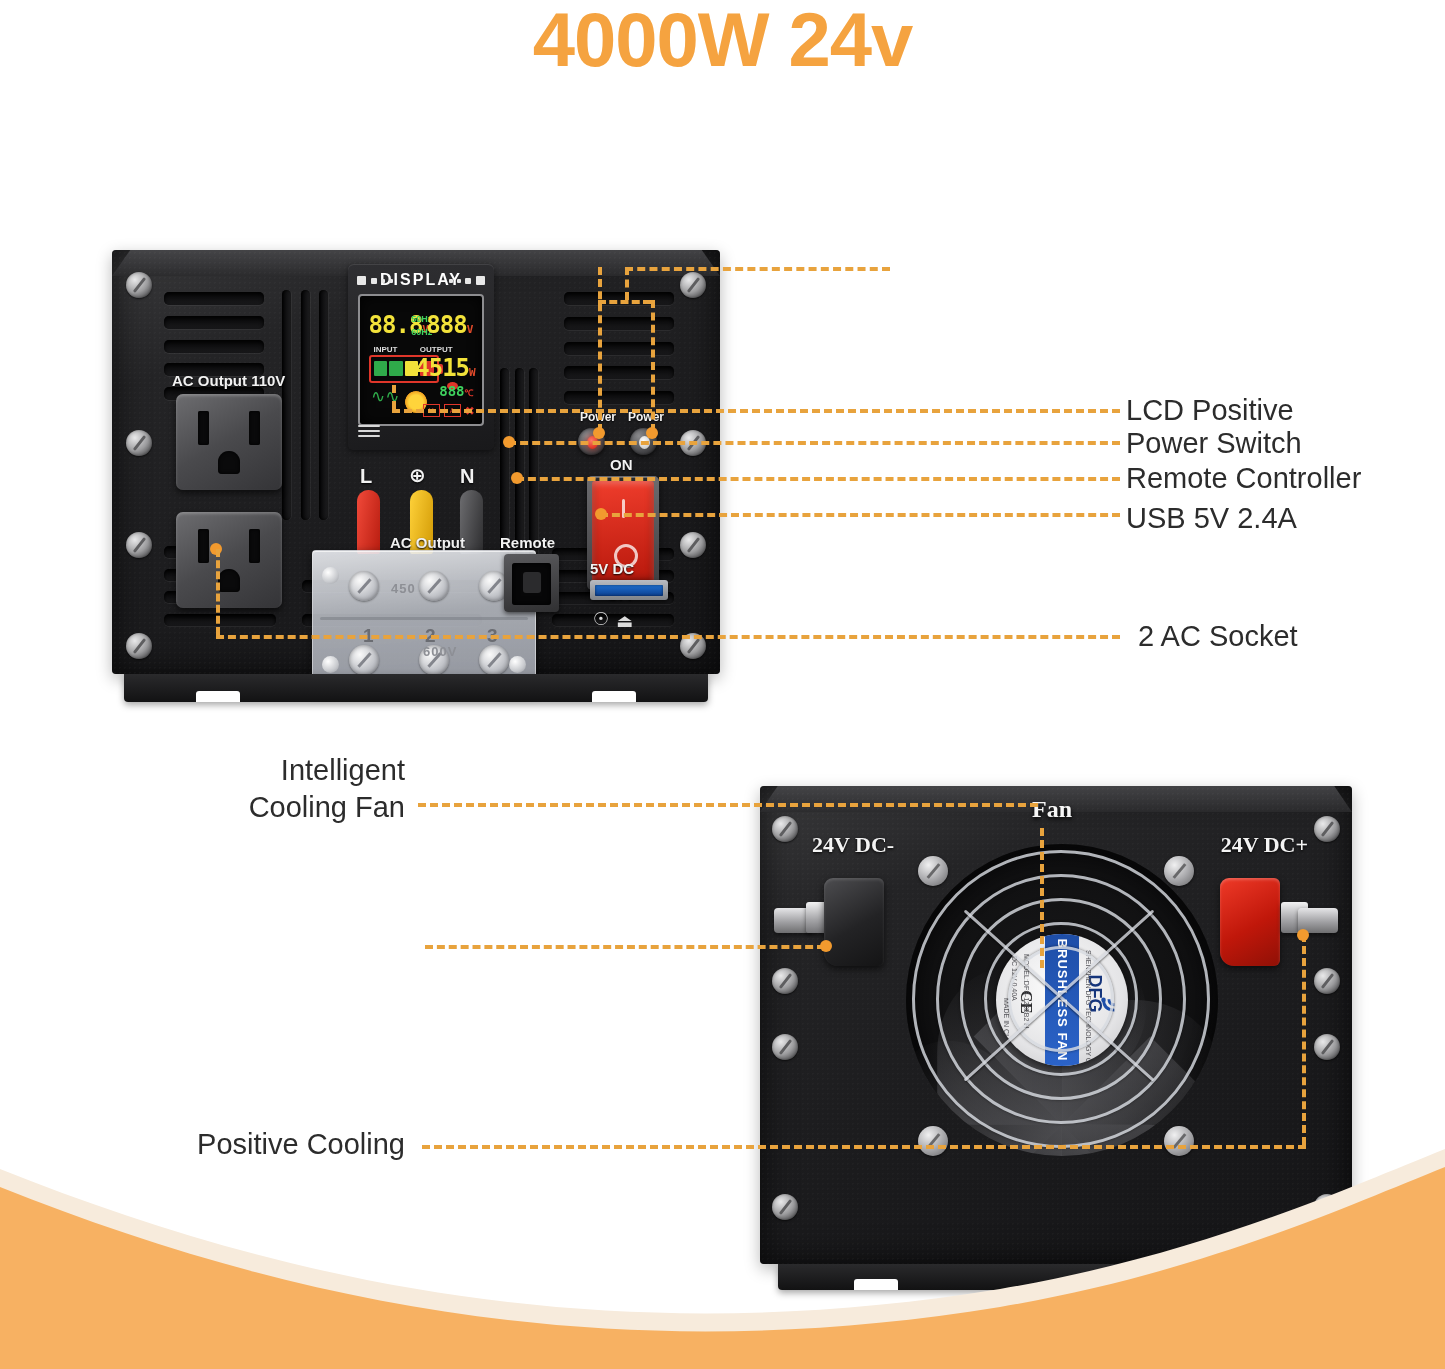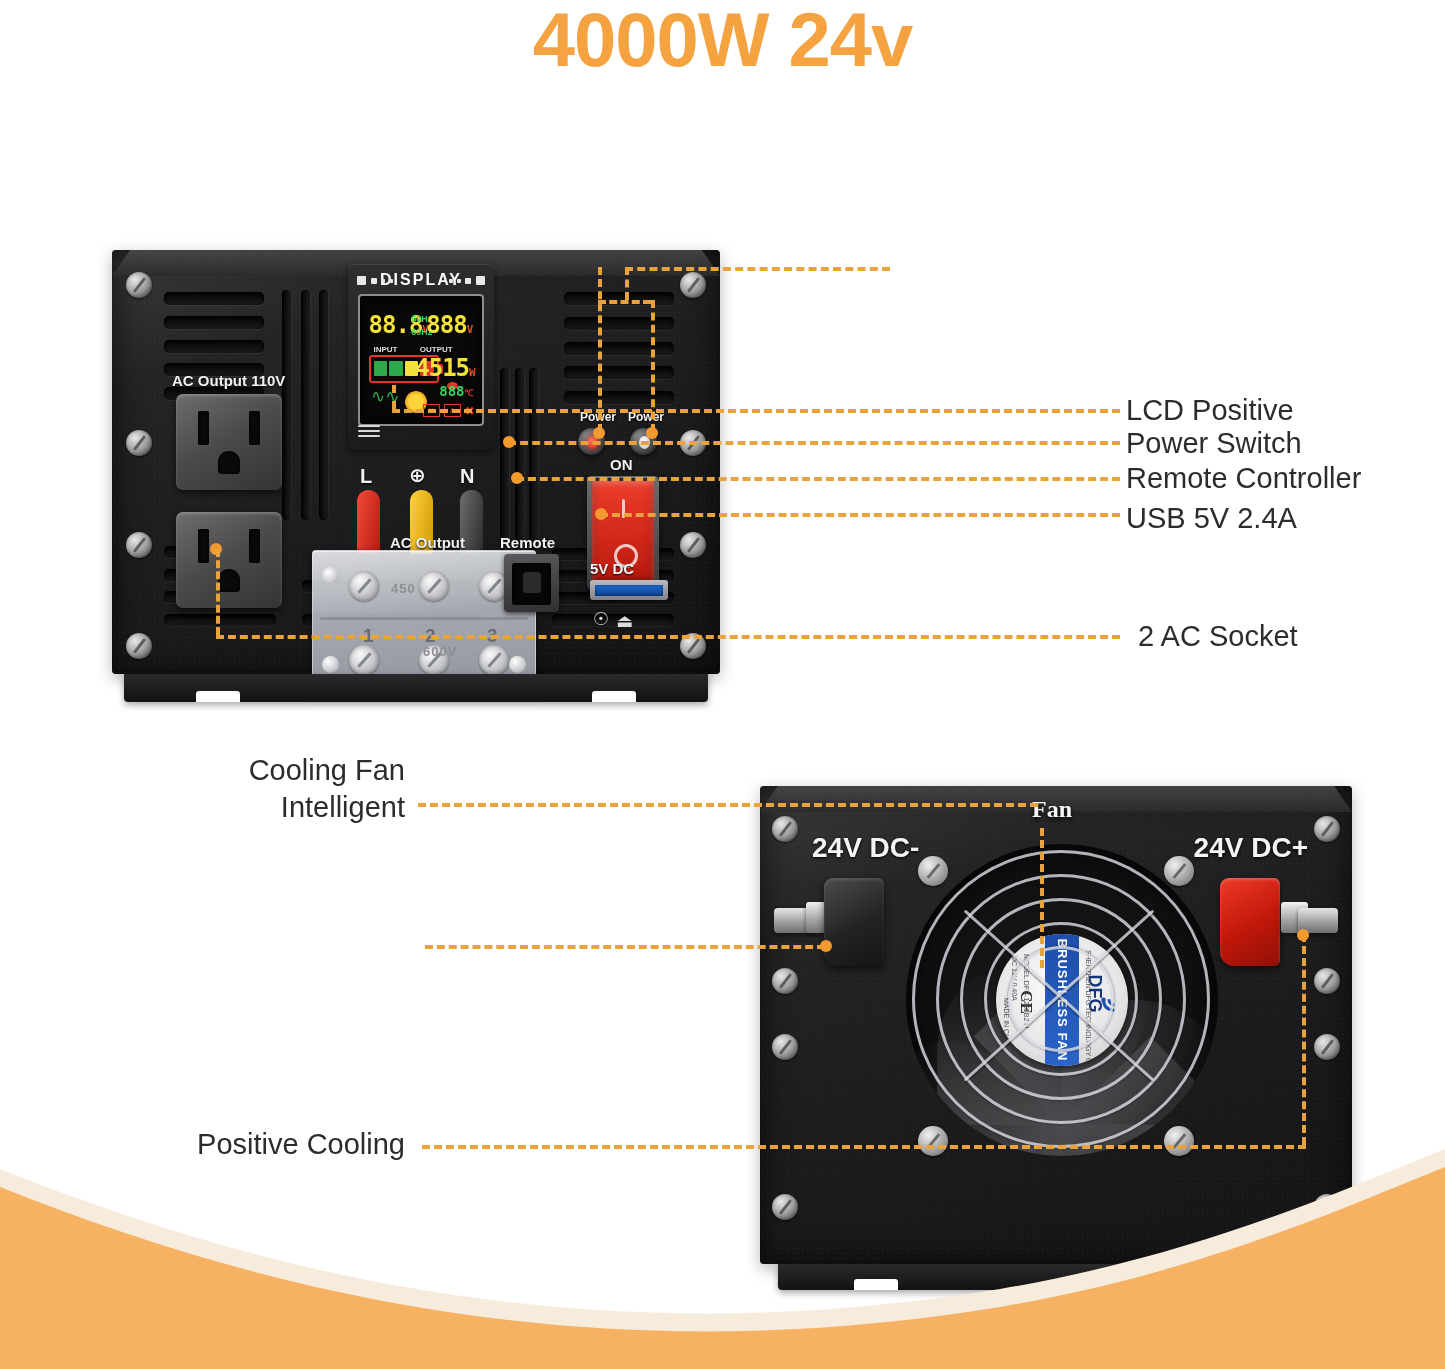--- a/index.html
+++ b/index.html
@@ -234,22 +234,22 @@
   .term .post{position:absolute;width:40px;height:25px;border-radius:4px;
     background:linear-gradient(180deg,#e6e6e8,#9b9b9e 60%,#6e6e70);box-shadow:0 2px 4px rgba(0,0,0,.5);}
   .term .nut{position:absolute;width:27px;height:31px;
     background:linear-gradient(180deg,#f2f2f3,#a8a8ab 55%,#747477);border-radius:3px;
     box-shadow:0 2px 4px rgba(0,0,0,.5);}
   .term .cap{position:absolute;width:60px;height:88px;border-radius:9px 6px 6px 14px;}
   .term.neg .cap{background:linear-gradient(150deg,#4d4d50,#232325 55%,#141415);
     box-shadow:0 3px 7px rgba(0,0,0,.6),inset 0 2px 3px rgba(255,255,255,.12);}
   .term.pos .cap{background:linear-gradient(150deg,#ef3a28,#c0170a 55%,#8f1006);
     box-shadow:0 3px 7px rgba(0,0,0,.55),inset 0 2px 3px rgba(255,255,255,.22);}
-  .tlabel{position:absolute;color:#f4f4f4;font-size:28px;font-weight:bold;white-space:nowrap;
-    font-family:Liberation Sans, sans-serif;text-shadow:0 1px 3px #000;}
+  .tlabel{position:absolute;color:#f4f4f4;font-size:22px;font-weight:bold;white-space:nowrap;
+    font-family:Liberation Serif, serif;text-shadow:0 1px 3px #000;}
   .fan-word{position:absolute;color:#f6f6f6;font-size:24px;font-weight:bold;
     font-family:"Liberation Serif","DejaVu Serif",serif;text-shadow:0 2px 4px #000;}
 </style>
 </head>
 <body>
 
 <div class="stage">
 
   <div class="h-top">4000W 24v</div>
 
@@ -542,22 +542,22 @@
   <div class="dash-v" style="left:1302px;top:934px;height:211px;"></div>
   <div class="dot" style="left:1297px;top:929px;"></div>
 
   <div class="callout r" style="left:1126px;top:392px;">LCD Positive</div>
   <div class="callout r" style="left:1126px;top:425px;">Power Switch</div>
   <div class="callout r" style="left:1126px;top:460px;">Remote Controller</div>
   <div class="callout r" style="left:1126px;top:500px;">USB 5V 2.4A</div>
   <div class="callout r" style="left:1138px;top:618px;">2 AC Socket</div>
 
   <div class="callout l" style="left:100px;top:752px;width:305px;">
+    <div>Intelligent</div>
     <div>Cooling Fan</div>
-    <div>Intelligent</div>
   </div>
   <div class="callout l" style="left:85px;top:1126px;width:320px;">Positive Cooling</div>
 
   <div class="curve-wrap">
     <svg width="1445" height="230" viewBox="0 0 1445 230" preserveAspectRatio="none">
       <path d="M0,30 C300,150 620,212 1000,150 C1200,116 1340,52 1445,10 L1445,230 L0,230 Z" fill="#F7EBDC"></path>
       <path d="M0,48 C300,168 620,230 1000,168 C1200,134 1340,70 1445,28 L1445,230 L0,230 Z" fill="#F7B162"></path>
     </svg>
   </div>
 

